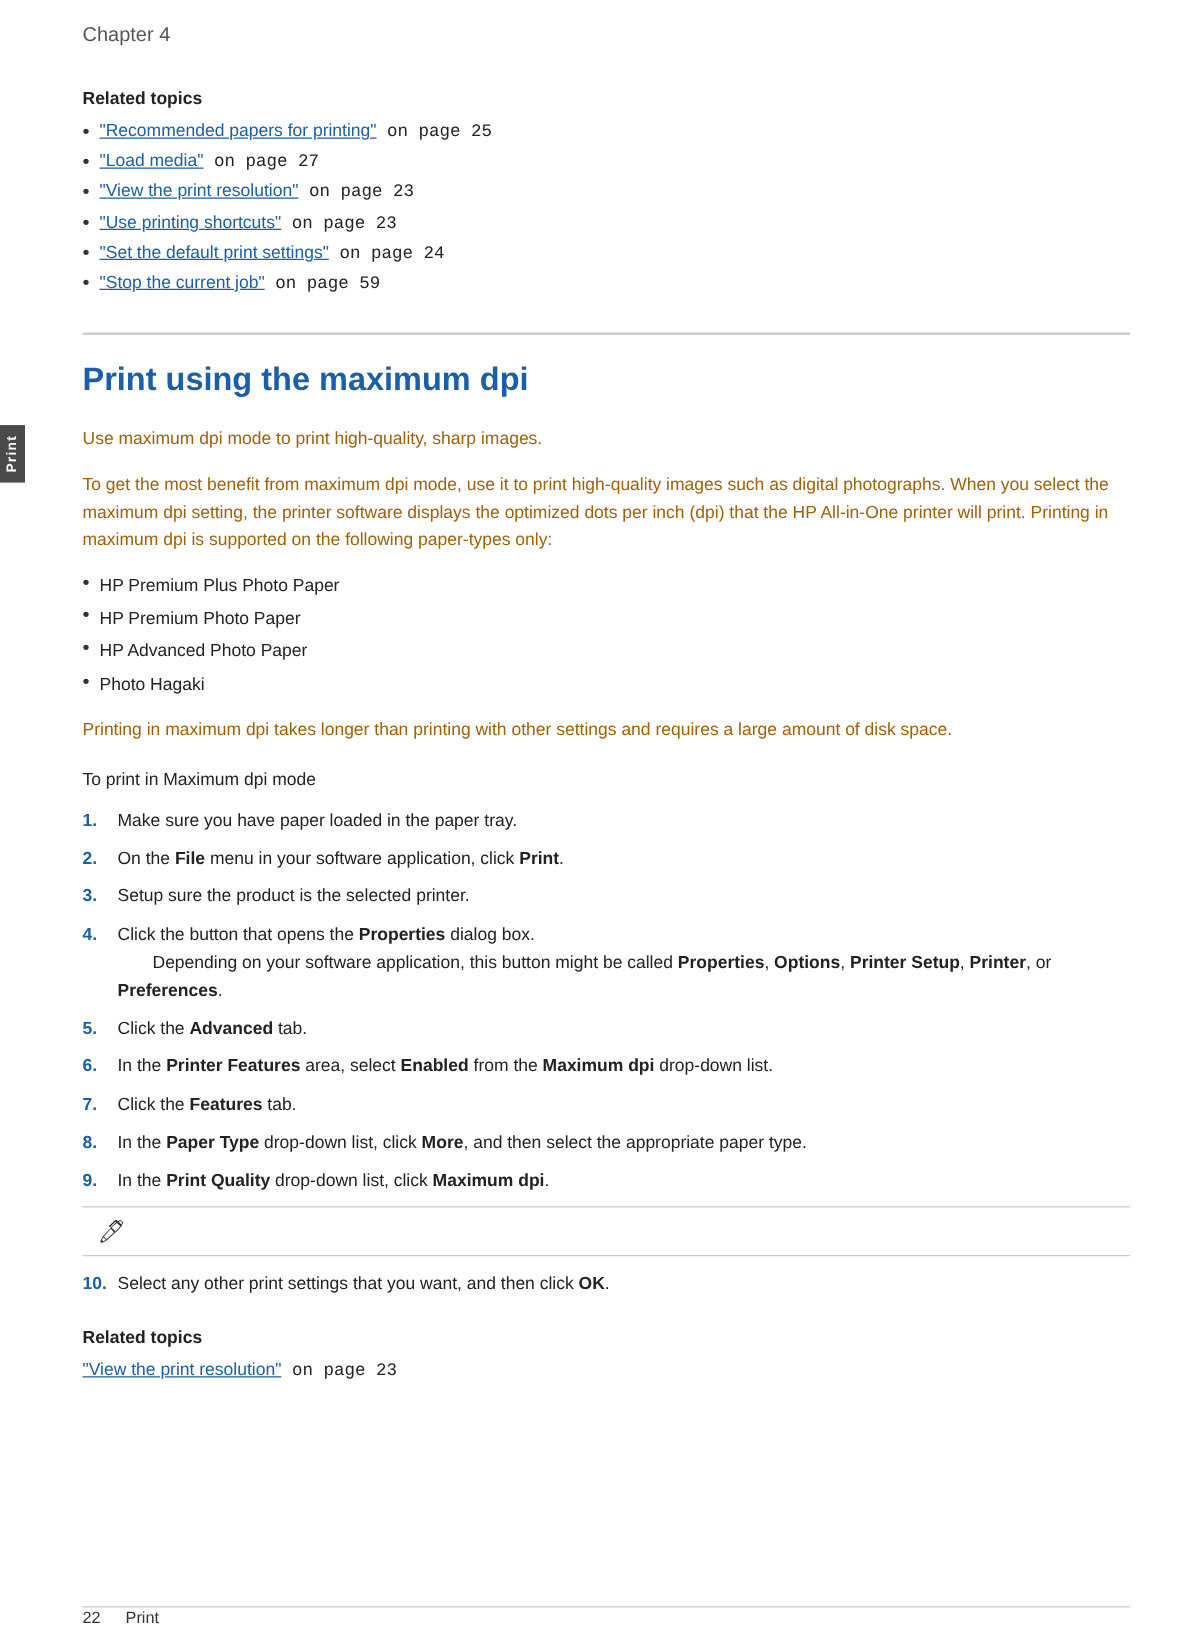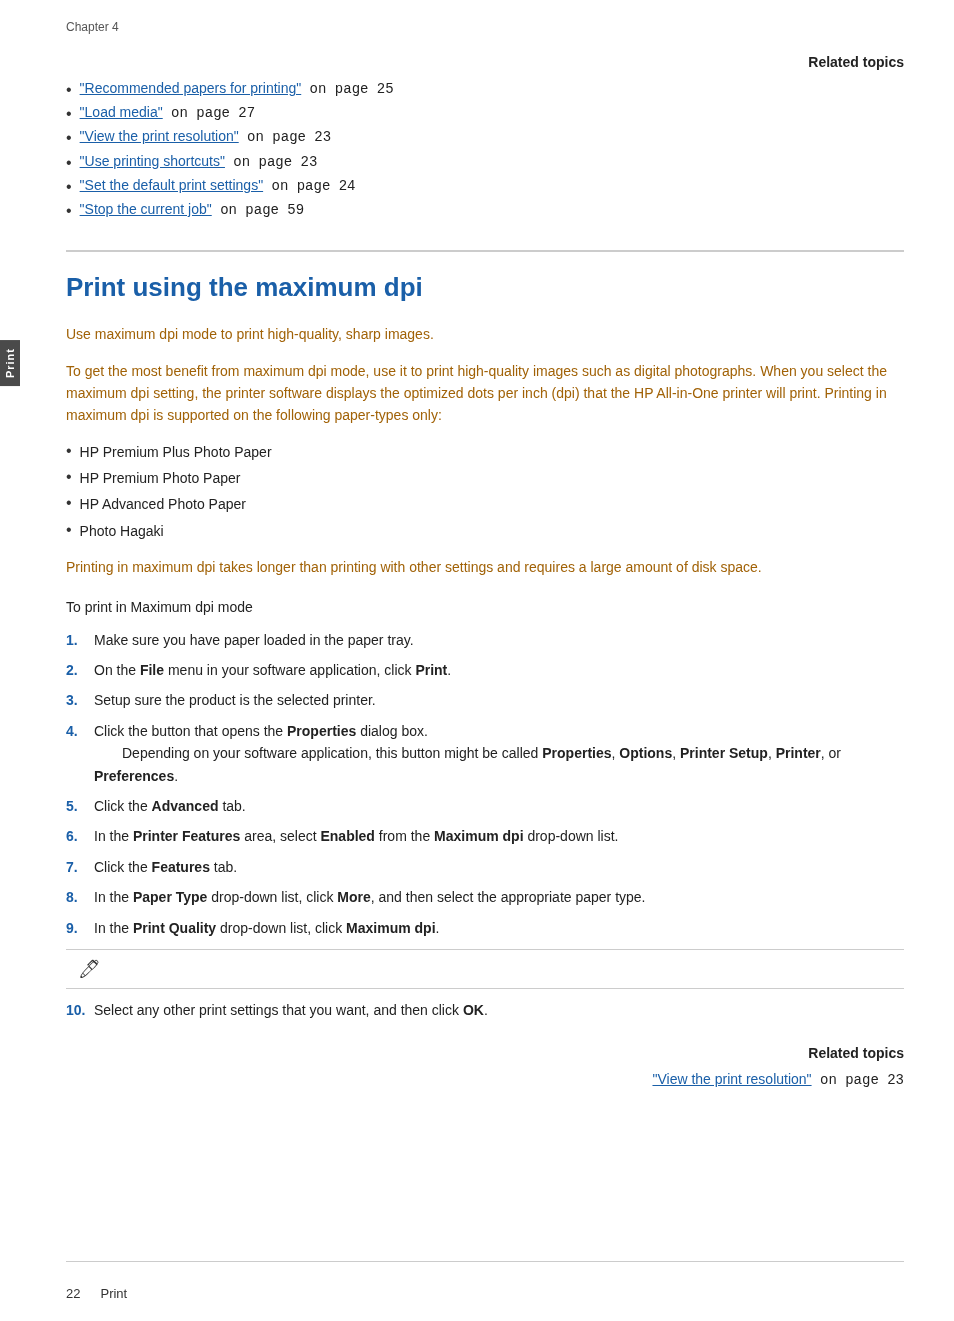--- a/index.html
+++ b/index.html
@@ -48,28 +48,27 @@
       letter-spacing: 1px;
     }
 
     .main-content {
       flex: 1;
       padding: 20px 50px 40px 30px;
       position: relative;
     }
 
     .chapter-label {
-      font-size: 12px;
+      font-size: 16px;
       color: #555555;
-      margin-bottom: 20px;
+      margin-bottom: 32px;
     }
 
     .related-topics-section {
       margin-bottom: 30px;
-      text-align: right;
     }
 
     .related-topics-title {
       font-weight: bold;
       font-size: 14px;
       margin-bottom: 10px;
     }
 
     .related-topics-list {
       list-style: none;
@@ -194,21 +193,21 @@
 
     .footer-bar {
       position: absolute;
       bottom: 20px;
       left: 30px;
       right: 50px;
       display: flex;
       align-items: center;
       gap: 20px;
       border-top: 1px solid #cccccc;
-      padding-top: 24px;
+      padding-top: 0;
     }
 
     .footer-page-num {
       font-size: 13px;
       color: #333333;
     }
 
     .footer-chapter {
       font-size: 13px;
       color: #333333;

